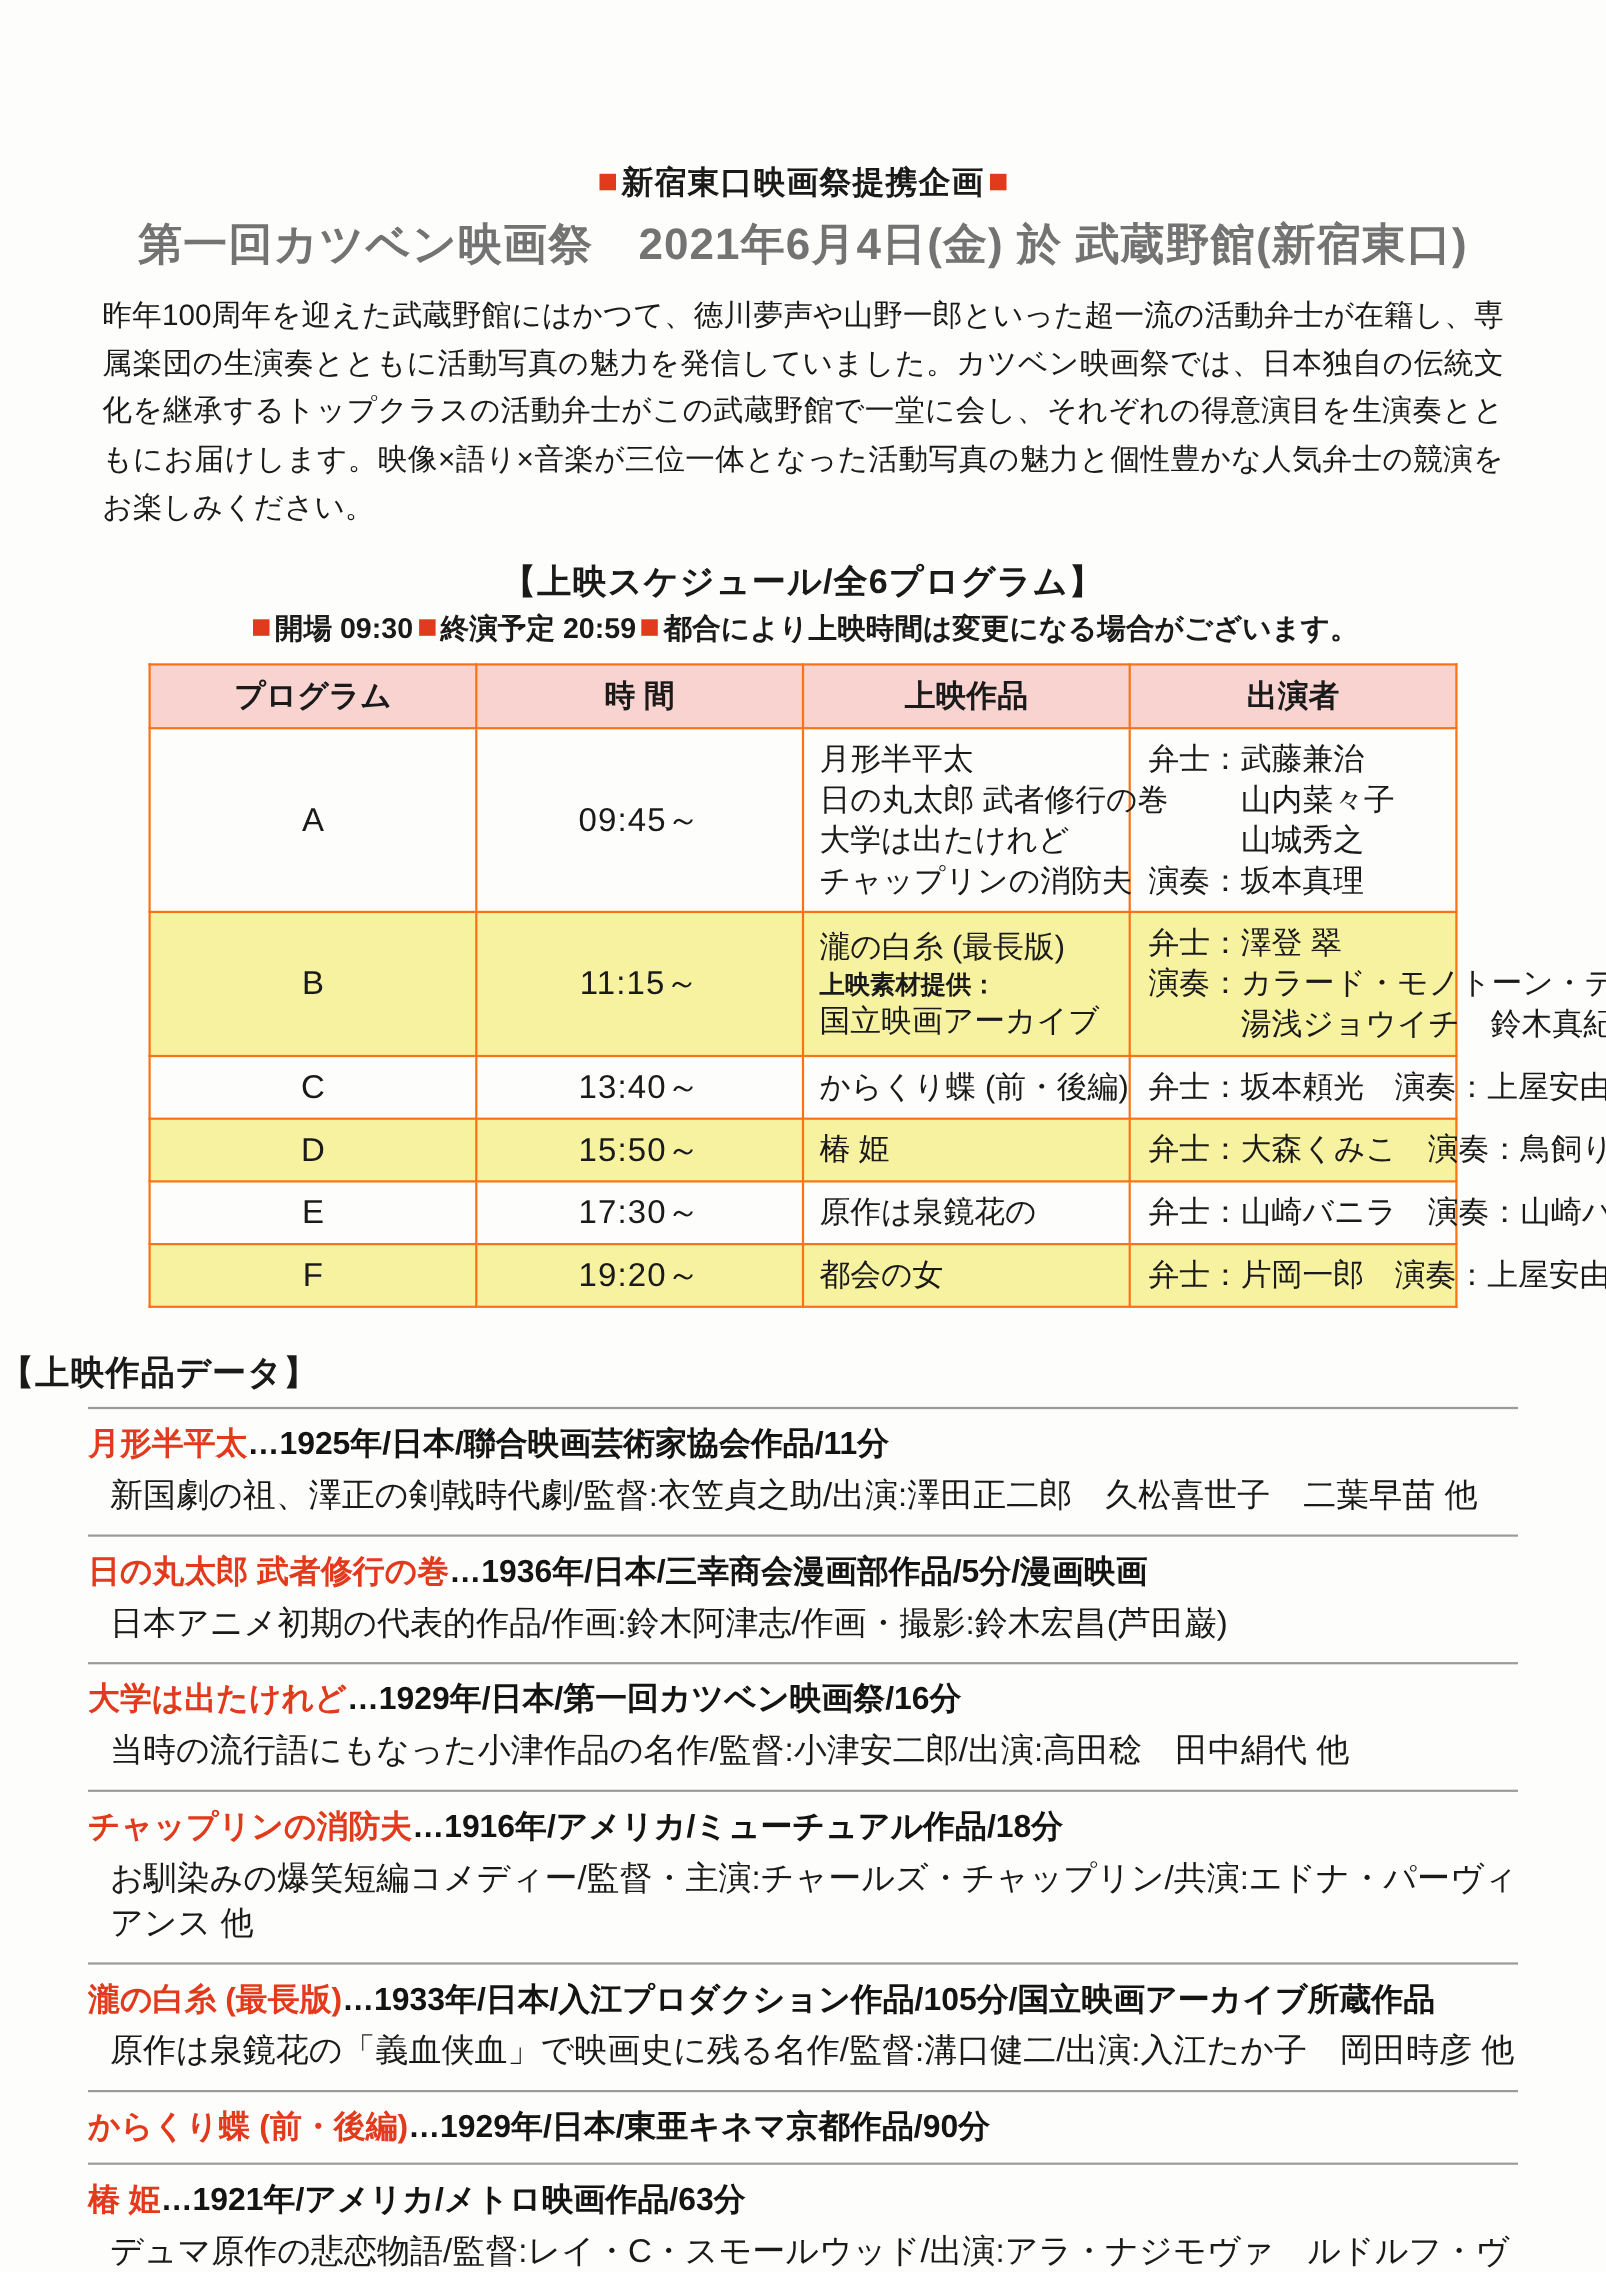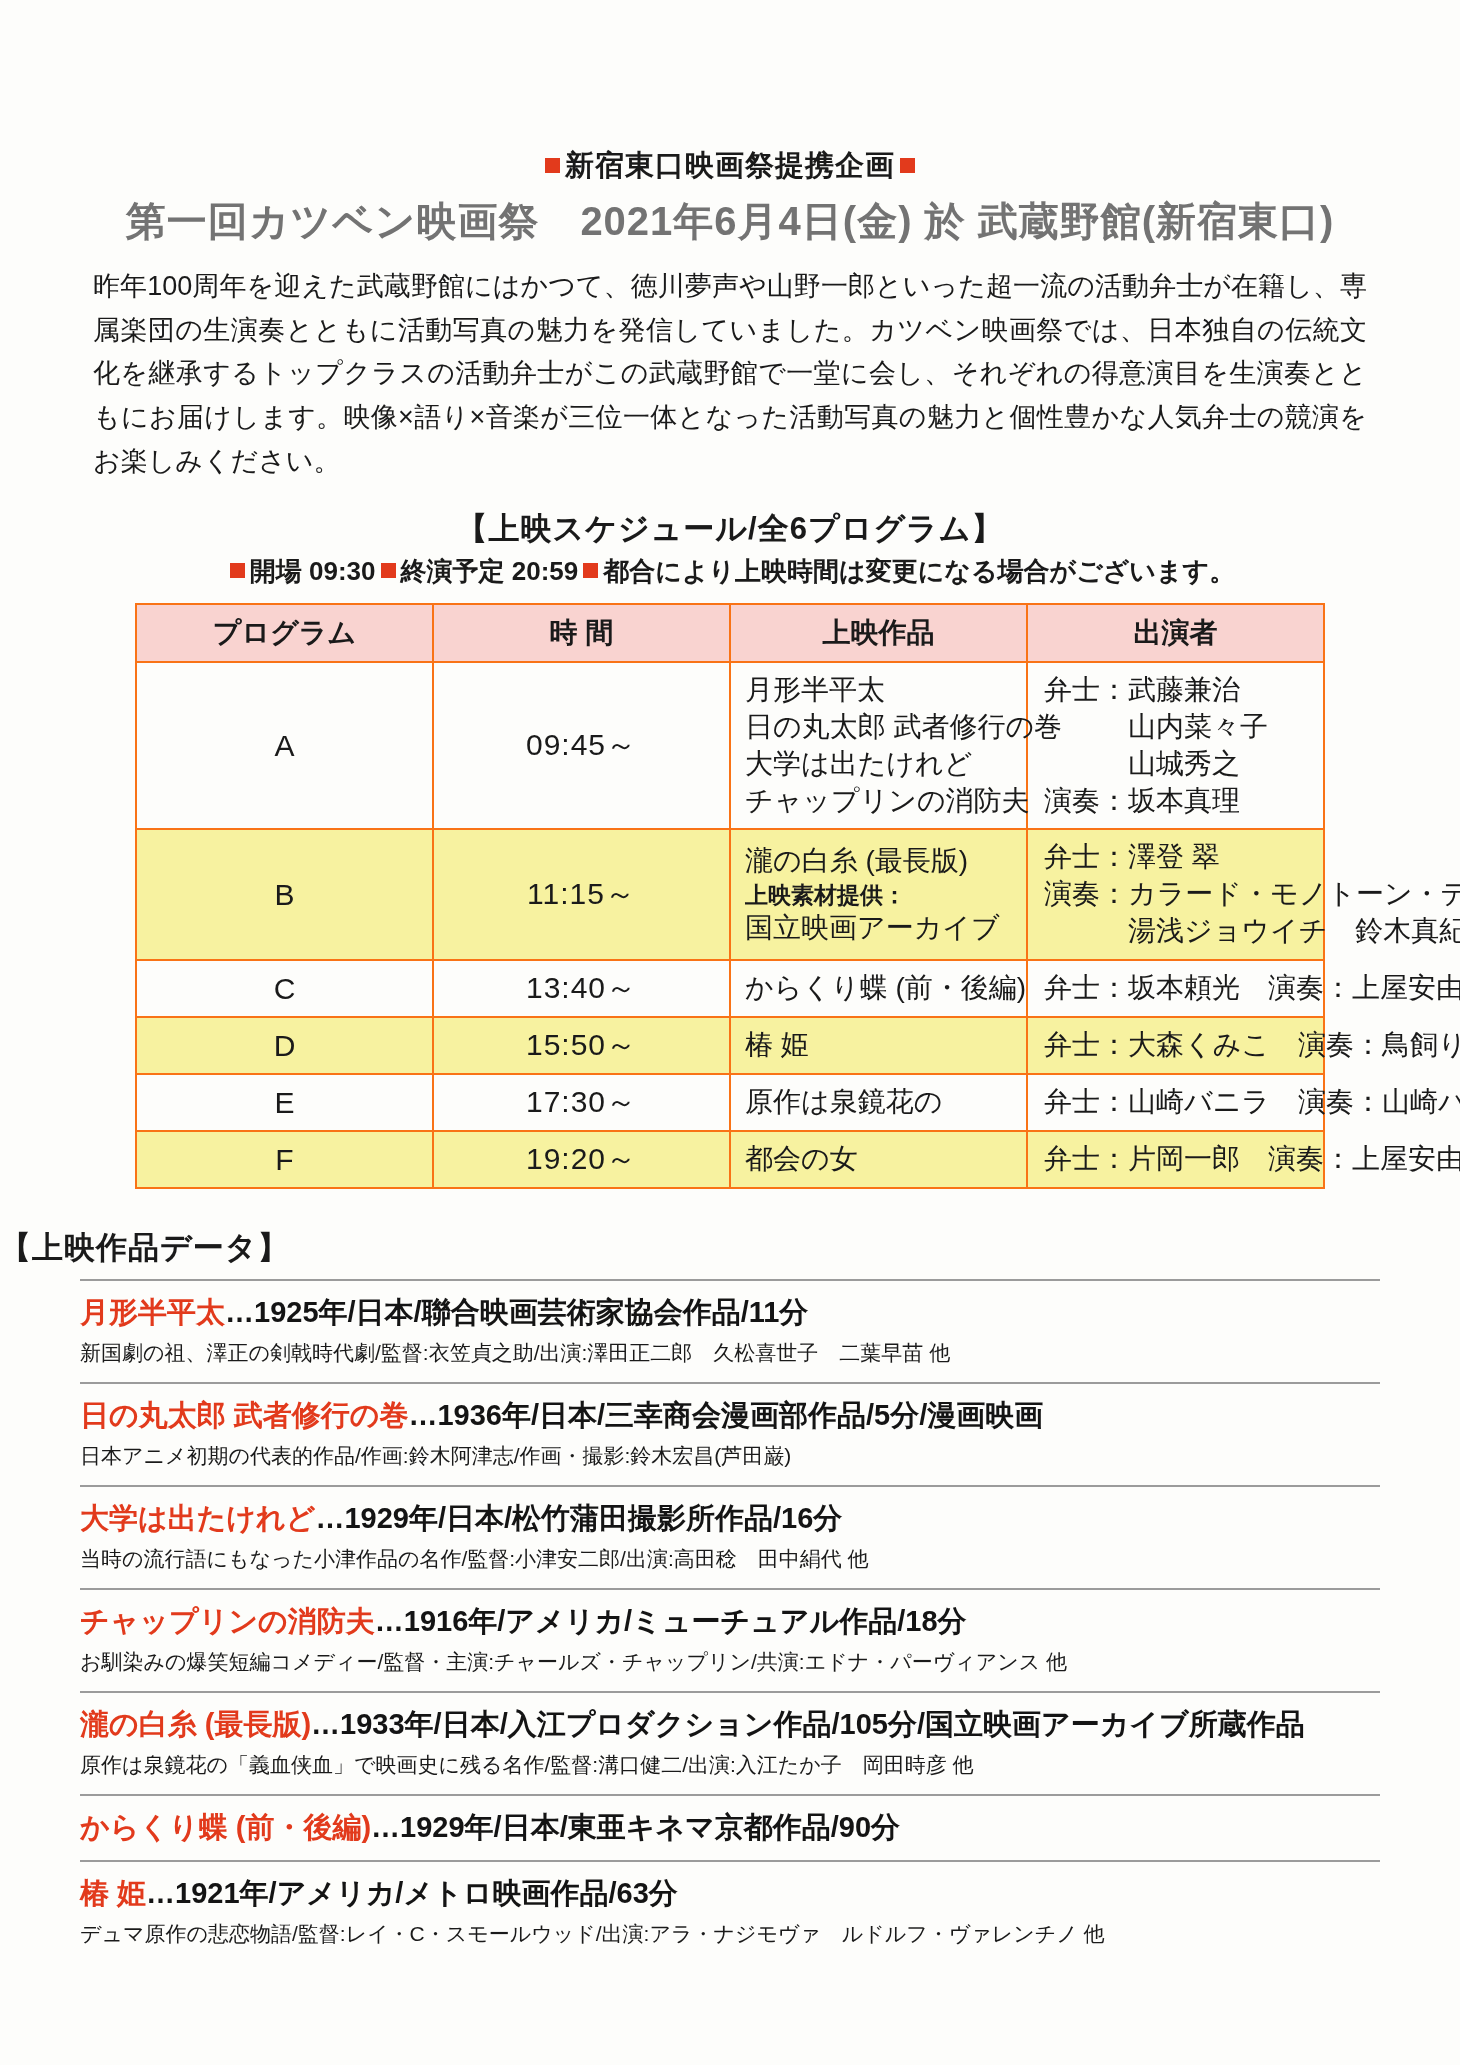--- a/index.html
+++ b/index.html
@@ -34,21 +34,21 @@
   .indent{padding-left:3em;}
 
   
   .films-heading{font-size:31px;font-weight:bold;margin:38px 0 10px;letter-spacing:1px;}
   .film-list{width:1300px;margin:0 auto;}
   .film-sep{border:none;border-top:2px solid #9b9b9b;margin:0;}
   .film-entry{padding:5px 0 9px;}
   .film-title-line{font-size:29px;font-weight:bold;padding:7px 0 3px;}
   .film-title{color:#e23a1c;}
   .film-meta{color:#141414;}
-  .film-desc{font-size:21px;padding:3px 0 6px;font-weight:500;}
+  .film-desc{font-size:30px;padding:3px 0 6px;font-weight:500;margin-left:20px;}
 </style>
 </head>
 <body>
 
 <div class="page">
 
   <div class="tagline">
     <span class="sq"></span><span>新宿東口映画祭提携企画</span><span class="sq"></span>
   </div>
 
@@ -153,21 +153,21 @@
       <div class="film-title-line"><span class="film-title">月形半平太</span><span class="film-meta">…1925年/日本/聯合映画芸術家協会作品/11分</span></div>
       <div class="film-desc">新国劇の祖、澤正の剣戟時代劇/監督:衣笠貞之助/出演:澤田正二郎　久松喜世子　二葉早苗 他</div>
     </div>
     <hr class="film-sep">
     <div class="film-entry">
       <div class="film-title-line"><span class="film-title">日の丸太郎 武者修行の巻</span><span class="film-meta">…1936年/日本/三幸商会漫画部作品/5分/漫画映画</span></div>
       <div class="film-desc">日本アニメ初期の代表的作品/作画:鈴木阿津志/作画・撮影:鈴木宏昌(芦田巌)</div>
     </div>
     <hr class="film-sep">
     <div class="film-entry">
-      <div class="film-title-line"><span class="film-title">大学は出たけれど</span><span class="film-meta">…1929年/日本/松竹蒲田撮影所作品/16分</span></div>
+      <div class="film-title-line"><span class="film-title">大学は出たけれど</span><span class="film-meta">…1929年/日本/第一回カツベン映画祭/16分</span></div>
       <div class="film-desc">当時の流行語にもなった小津作品の名作/監督:小津安二郎/出演:高田稔　田中絹代 他</div>
     </div>
     <hr class="film-sep">
     <div class="film-entry">
       <div class="film-title-line"><span class="film-title">チャップリンの消防夫</span><span class="film-meta">…1916年/アメリカ/ミューチュアル作品/18分</span></div>
       <div class="film-desc">お馴染みの爆笑短編コメディー/監督・主演:チャールズ・チャップリン/共演:エドナ・パーヴィアンス 他</div>
     </div>
     <hr class="film-sep">
     <div class="film-entry">
       <div class="film-title-line"><span class="film-title">瀧の白糸 (最長版)</span><span class="film-meta">…1933年/日本/入江プロダクション作品/105分/国立映画アーカイブ所蔵作品</span></div>

